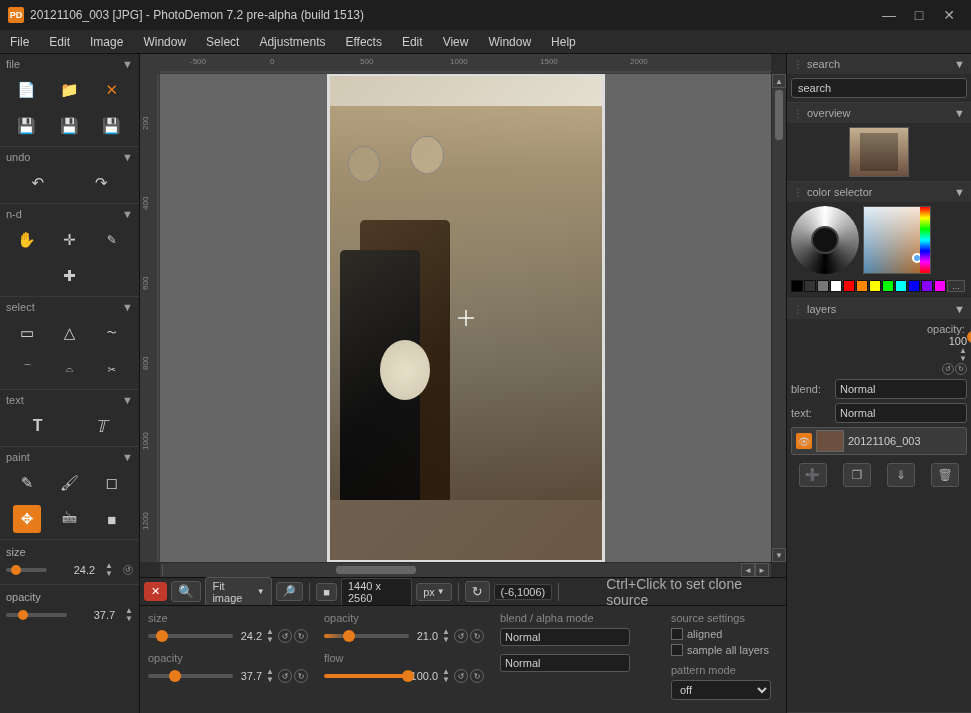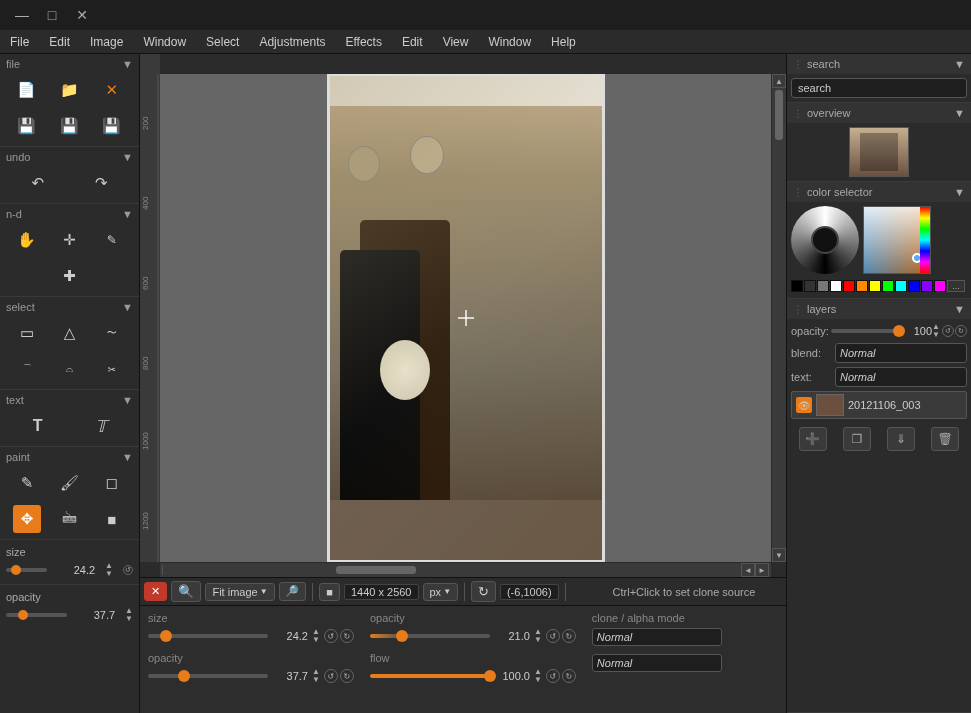--- a/index.html
+++ b/index.html
@@ -53,21 +53,21 @@
     .panel-content { padding: 4px; }
 
     
     .search-input { width: 100%; background: #1e1e1e; border: 1px solid #555; border-radius: 3px; padding: 3px 6px; color: #ccc; font-size: 11px; outline: none; }
     .color-palette-row { display: flex; flex-wrap: wrap; gap: 1px; padding: 2px 0; }
     .color-swatch { width: 12px; height: 12px; cursor: pointer; border: 1px solid #111; }
     .color-more { width: 18px; height: 12px; background: #333; border: 1px solid #555; cursor: pointer; display: flex; align-items: center; justify-content: center; font-size: 9px; color: #aaa; }
 
     
     .layers-content { padding: 4px; }
-    .layer-control-row { display: flex; align-items: center; margin-bottom: 4px; }
+    .layer-control-row { display: flex; align-items: flex-end; margin-bottom: 4px; flex-direction: column; }
     .layer-label { width: 40px; font-size: 11px; color: #aaa; }
     .layer-value { width: 32px; font-size: 11px; text-align: right; color: #ccc; }
     .layer-select { width: 100%; background: #1e1e1e; border: 1px solid #555; border-radius: 3px; padding: 3px 4px; color: #ccc; font-size: 11px; cursor: pointer; appearance: none; -webkit-appearance: none; }
     .layer-row { display: flex; align-items: center; gap: 4px; margin-bottom: 4px; }
     .layer-item { display: flex; align-items: center; gap: 4px; background: #3a3a3a; border: 1px solid #555; padding: 2px 4px; border-radius: 2px; cursor: pointer; width: 100%; }
     .layer-eye { width: 16px; height: 16px; background: #e87c1a; border-radius: 2px; display: flex; align-items: center; justify-content: center; font-size: 10px; cursor: pointer; }
     .layer-thumb { width: 28px; height: 22px; background: #6b5040; border: 1px solid #666; }
     .layer-name { font-size: 11px; color: #ccc; flex: 1; }
 
     
@@ -78,30 +78,36 @@
     .bottom-full { height: 108px; background: #2d2d2d; border-top: 1px solid #111; }
     .bottom-sections { display: flex; padding: 4px 8px; gap: 16px; }
     .bottom-col { display: flex; flex-direction: column; gap: 4px; }
     .blend-select { background: #1e1e1e; border: 1px solid #555; border-radius: 3px; padding: 2px 4px; color: #ccc; font-size: 11px; cursor: pointer; appearance: none; -webkit-appearance: none; min-width: 130px; }
     .source-col { display: flex; flex-direction: column; gap: 4px; }
     .checkbox-row { display: flex; align-items: center; gap: 4px; font-size: 11px; color: #aaa; }
     .cb { width: 12px; height: 12px; border: 1px solid #666; background: #1e1e1e; cursor: pointer; display: flex; align-items: center; justify-content: center; }
     .off-select { background: #1e1e1e; border: 1px solid #555; border-radius: 3px; padding: 2px 4px; color: #ccc; font-size: 11px; min-width: 100px; }
 
     
-    select { background: #1e1e1e; border: 1px solid #555; color: #ccc; font-size: 11px; cursor: pointer; font-style: italic; }
+    select { background: #1e1e1e; border: 1px solid #555; color: #ccc; font-size: 11px; cursor: pointer; }
     select option { background: #2b2b2b; }
 
-    .ct-status { font-size: 11px; color: #aaa; padding: 0 4px; margin-left: 37px; }
+    .ct-status { font-size: 14px; color: #aaa; padding: 0 4px; margin-left: 37px; }
     .ct-status-box { background: #1e1e1e; border: 1px solid #444; border-radius: 2px; padding: 1px 6px; font-size: 11px; color: #ccc; }
   </style>
 </head>
 <body>
 
 <div class="title-bar">
+  <div class="title-bar-left">
+    <div class="title-bar-icon">
+        <span style="color:white;font-size:9px;font-weight:bold;">PD</span>
+      </div>
+    <span>20121106_003 [JPG] - PhotoDemon 7.2 pre-alpha (build 1513)</span>
+  </div>
   <div class="title-bar-controls">
     <div class="title-btn">—</div>
     <div class="title-btn">□</div>
     <div class="title-btn close">✕</div>
   </div>
 </div>
 
 <div class="menu-bar">
   <div class="menu-item">File</div>
   <div class="menu-item">Edit</div>
@@ -243,20 +249,31 @@
       </div>
     </div>
   </div>
 
   <div class="canvas-area">
 
     <div style="position:relative;flex:1;overflow:hidden;">
 
       <div class="ruler-corner"></div>
 
+      <div class="ruler-h">
+        <svg width="100%" height="20" style="overflow:visible;">
+          <line x1="0" y1="18" x2="100%" y2="18" stroke="#555" stroke-width="1"></line>
+          <text x="30" y="10" fill="#888" font-size="8">-500</text>
+          <text x="110" y="10" fill="#888" font-size="8">0</text>
+          <text x="200" y="10" fill="#888" font-size="8">500</text>
+          <text x="290" y="10" fill="#888" font-size="8">1000</text>
+          <text x="380" y="10" fill="#888" font-size="8">1500</text>
+          <text x="470" y="10" fill="#888" font-size="8">2000</text>
+        </svg>
+      </div>
 
       <div class="ruler-v">
         <svg width="20" height="100%" style="overflow:visible;">
           <line x1="18" y1="0" x2="18" y2="100%" stroke="#555" stroke-width="1"></line>
           <text x="2" y="50" fill="#888" font-size="8" transform="rotate(-90,8,50)">200</text>
           <text x="2" y="130" fill="#888" font-size="8" transform="rotate(-90,8,130)">400</text>
           <text x="2" y="210" fill="#888" font-size="8" transform="rotate(-90,8,210)">600</text>
           <text x="2" y="290" fill="#888" font-size="8" transform="rotate(-90,8,290)">800</text>
           <text x="2" y="370" fill="#888" font-size="8" transform="rotate(-90,8,370)">1000</text>
           <text x="2" y="450" fill="#888" font-size="8" transform="rotate(-90,8,450)">1200</text>
@@ -395,37 +412,55 @@
               <div style="font-size:8px;cursor:pointer;color:#aaa;line-height:1;">▼</div>
             </div>
             <div style="display:flex;gap:2px;">
               <div style="width:14px;height:14px;border:1px solid #666;border-radius:50%;font-size:8px;display:flex;align-items:center;justify-content:center;cursor:pointer;color:#aaa;">↺</div>
               <div style="width:14px;height:14px;border:1px solid #666;border-radius:50%;font-size:8px;display:flex;align-items:center;justify-content:center;cursor:pointer;color:#aaa;">↻</div>
             </div>
           </div>
         </div>
 
         <div class="bottom-col" style="min-width:155px;">
-          <div style="font-size:11px;color:#888;">clone / alpha mode</div>
+          <div style="font-size:11px;color:#888;">blend / alpha mode</div>
           <div>
             <select class="blend-select">
               <option>Normal</option>
               <option>Multiply</option>
               <option>Screen</option>
             </select>
           </div>
           <div style="margin-top:4px;">
             <select class="blend-select">
               <option>Normal</option>
               <option>Multiply</option>
               <option>Screen</option>
             </select>
           </div>
         </div>
 
+        <div class="bottom-col source-col" style="min-width:170px;">
+          <div style="font-size:11px;color:#888;">source settings</div>
+          <div class="checkbox-row">
+            <div class="cb"></div>
+            <span>aligned</span>
+          </div>
+          <div class="checkbox-row">
+            <div class="cb"></div>
+            <span>sample all layers</span>
+          </div>
+          <div style="font-size:11px;color:#888;margin-top:4px;">pattern mode</div>
+          <div>
+            <select class="off-select">
+              <option>off</option>
+              <option>on</option>
+            </select>
+          </div>
+        </div>
       </div>
     </div>
   </div>
 
   <div class="right-panel">
 
     <div class="panel-section">
       <div class="panel-header">
         <div class="panel-header-left">
           <span class="panel-drag-handle">⋮</span>

